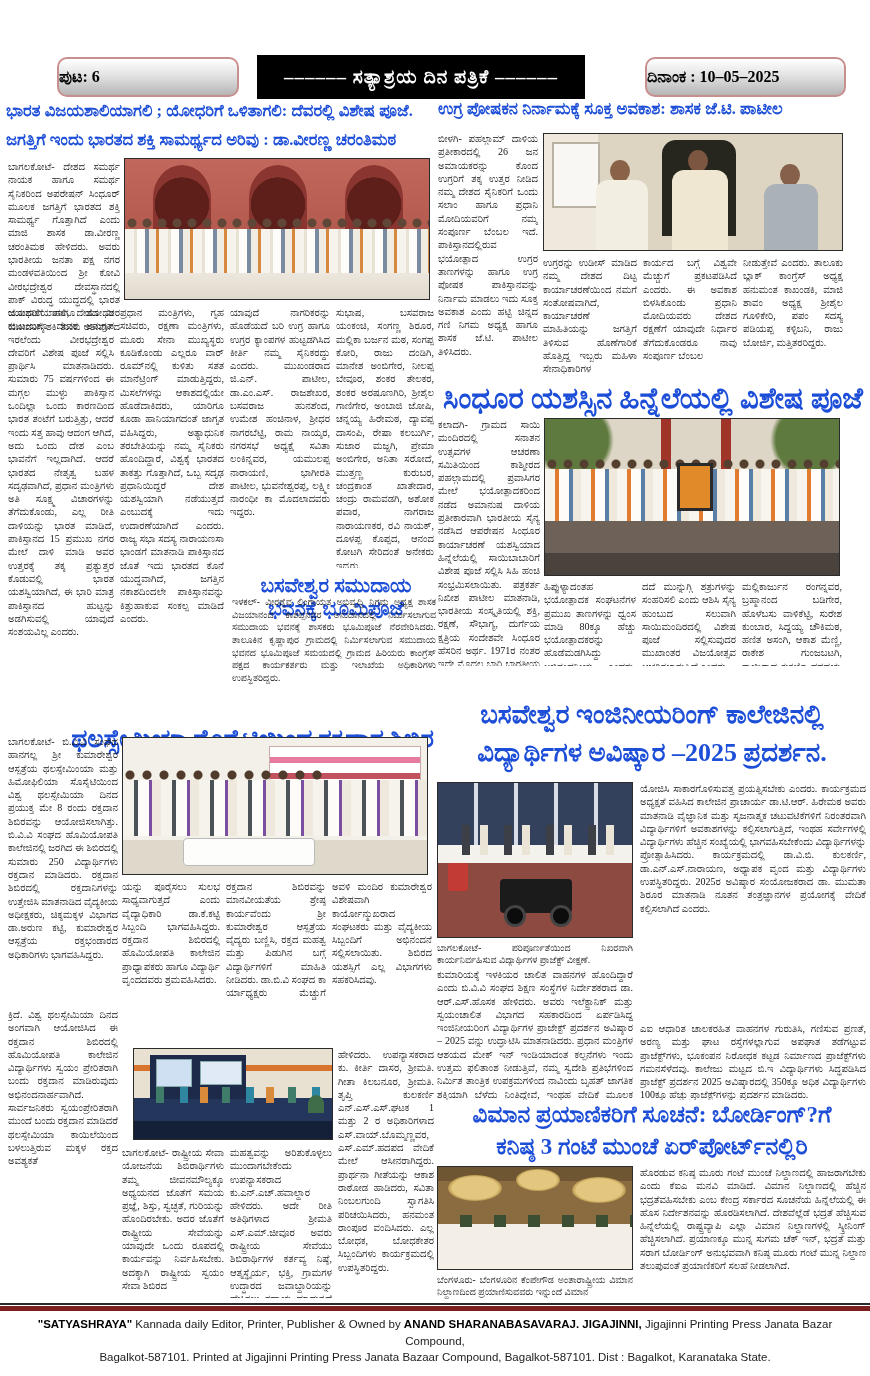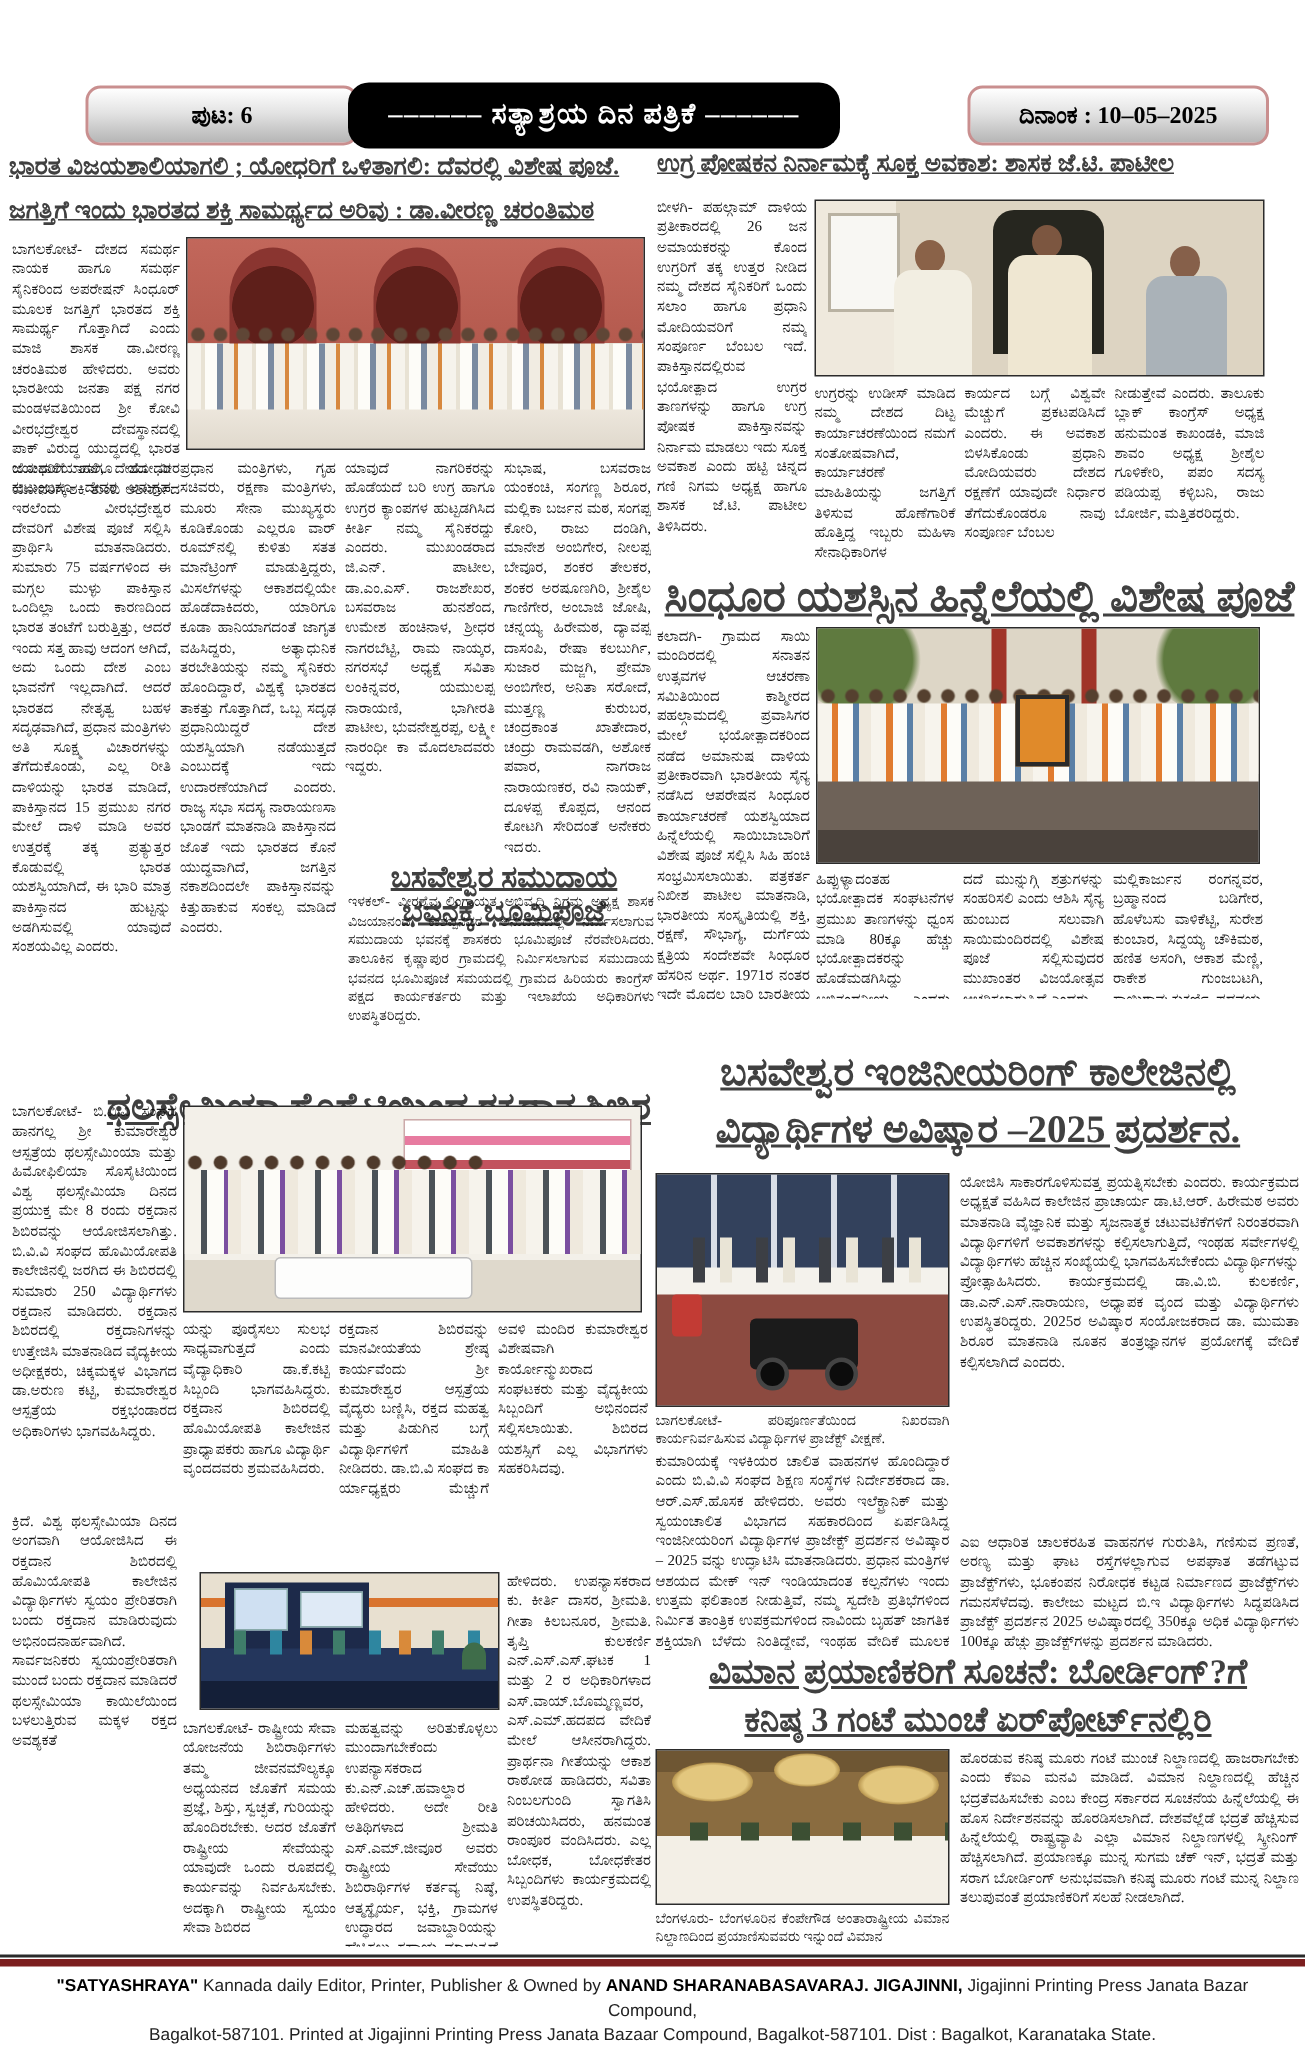--- a/index.html
+++ b/index.html
@@ -1,43 +1,43 @@
 <!DOCTYPE html>
 <html><head>
 <meta charset="utf-8">
 <style>
   html,body{margin:0;padding:0;background:#ffffff;}
   #page{position:relative;width:870px;height:1376px;background:#ffffff;overflow:hidden;
         font-family:"Liberation Serif",serif;color:#111;}
   .hbox{position:absolute;box-sizing:border-box;border:2px solid #c98f8f;border-radius:10px;
         background:linear-gradient(180deg,#ffffff 0%,#e3e3e3 45%,#b5b5b5 100%);
-        display:flex;align-items:center;justify-content:center;
+        display:flex;align-items:center;justify-content:flex-start;
         font-weight:700;font-size:16px;color:#000;}
   .masthead{position:absolute;box-sizing:border-box;background:#000;color:#fff;
         display:flex;align-items:center;justify-content:center;
         font-weight:700;font-size:19px;letter-spacing:1px;}
-  .headline{position:absolute;font-weight:700;color:#404040;line-height:1.15;text-decoration:underline;}
+  .headline{position:absolute;font-weight:700;color:#1d4ed8;line-height:1.15;}
   .col{position:absolute;font-size:10px;line-height:1.33;text-align:justify;overflow:hidden;color:#141414;}
   .photo{position:absolute;box-sizing:border-box;border:1.5px solid #2b2b2b;overflow:hidden;}
   .pel{position:absolute;}
   .caption{position:absolute;font-size:9.5px;line-height:1.3;text-align:justify;overflow:hidden;color:#141414;}
   .rule-footer{position:absolute;left:0;width:870px;}
   .footer-text{position:absolute;text-align:center;font-family:"Liberation Sans",sans-serif;
         font-size:11.5px;line-height:1.45;color:#222;}
   .footer-text b{color:#000;}
 </style>
 </head>
 <body>
 
 <div id="page">
 
   <div class="hbox" style="left:57px;top:57px;width:182px;height:40px;">
       <span>ಪುಟ: 6</span>
     </div>
-  <div class="masthead" style="left:232px;top:55px;width:328px;height:44px;border-radius:14px;">
+  <div class="masthead" style="left:257px;top:55px;width:328px;height:44px;">
       <span>–––––– ಸತ್ಯಾಶ್ರಯ ದಿನ ಪತ್ರಿಕೆ ––––––</span>
     </div>
   <div class="hbox" style="left:645px;top:57px;width:201px;height:40px;">
       <span>ದಿನಾಂಕ : 10–05–2025</span>
     </div>
 
   <div class="headline" style="left:6px;top:102px;width:428px;font-size:16.5px;">ಭಾರತ ವಿಜಯಶಾಲಿಯಾಗಲಿ ; ಯೋಧರಿಗೆ ಒಳಿತಾಗಲಿ: ದೆವರಲ್ಲಿ ವಿಶೇಷ ಪೂಜೆ.</div>
   <div class="headline" style="left:6px;top:131px;width:428px;font-size:16.5px;">ಜಗತ್ತಿಗೆ ಇಂದು ಭಾರತದ ಶಕ್ತಿ ಸಾಮರ್ಥ್ಯದ ಅರಿವು : ಡಾ.ವೀರಣ್ಣ ಚರಂತಿಮಠ</div>
   <div class="headline" style="left:438px;top:100px;width:428px;font-size:16.5px;">ಉಗ್ರ ಪೋಷಕನ ನಿರ್ನಾಮಕ್ಕೆ ಸೂಕ್ತ ಅವಕಾಶ: ಶಾಸಕ ಜೆ.ಟಿ. ಪಾಟೀಲ</div>
 

